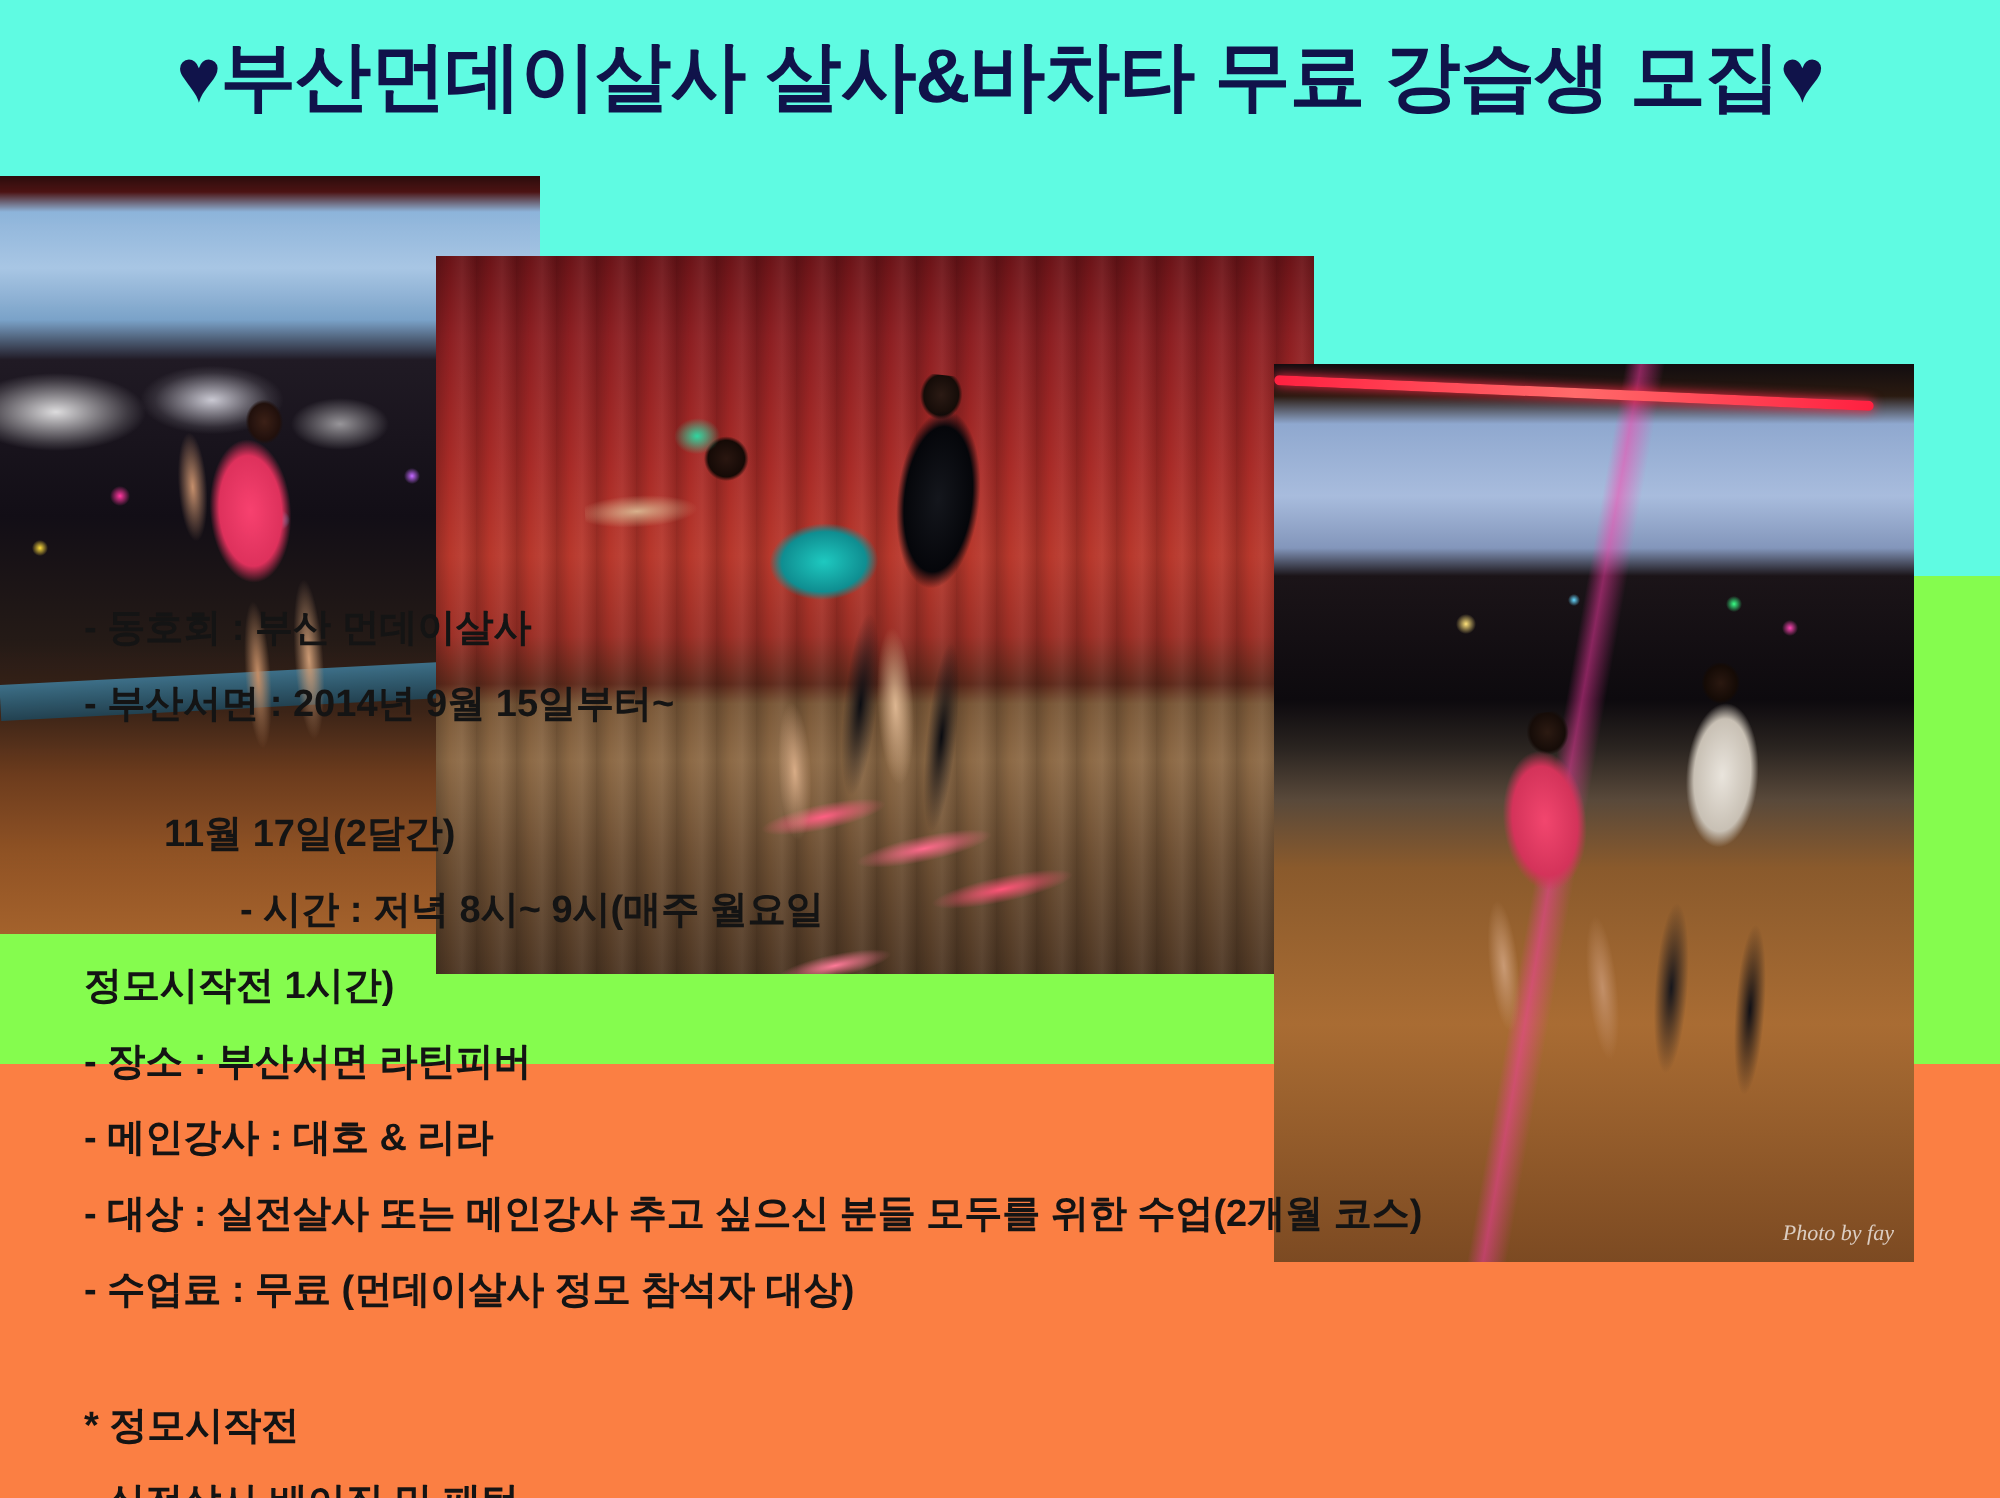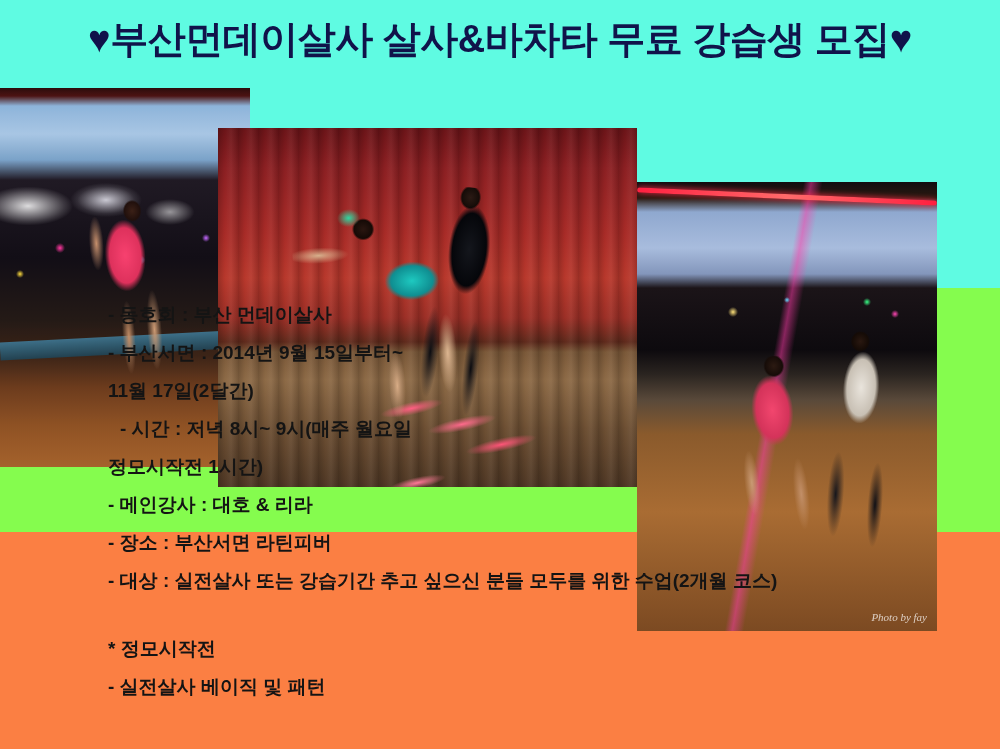--- a/index.html
+++ b/index.html
@@ -69,20 +69,21 @@
     letter-spacing: -0.5px;
     color: #10134A;
     white-space: nowrap;
     line-height: 58px;
   }
 
   
   .photo {
     position: absolute;
     overflow: hidden;
+    padding-left: 20px;
   }
 
   
   #photo-left {
     left: 0;
     top: 88px;
     width: 250px;
     height: 379px;
     background:
       radial-gradient(ellipse 60px 26px at 28px 118px, rgba(255,255,255,.85) 0%, rgba(255,255,255,.15) 60%, transparent 75%),
@@ -255,24 +256,24 @@
     top: 296px;
     width: 1000px;
   }
   .line {
     font-size: 19px;
     font-weight: bold;
     color: #141414;
     line-height: 38px;
     height: 38px;
     white-space: nowrap;
-    padding-left: 108px;
+    padding-left: 42px;
   }
   .line.indent-1  { padding-left: 120px; }
-  .line.indent-2  { padding-left: 108px; }
+  .line.indent-2  { padding-left: 82px; margin-top: 27px; }
   .line.indent-4  { }
   .line.spacer    { height: 30px; line-height: 30px; }
 </style>
 </head>
 <body>
 
 <div id="poster">
 
   <div class="band" id="band-turquoise"></div>
   <div class="band" id="band-green-right"></div>
@@ -299,22 +300,23 @@
     <div class="gent"></div>
     <div class="watermark">Photo by fay</div>
   </div>
 
   <div id="details">
     <div class="line">- 동호회 : 부산 먼데이살사</div>
     <div class="line">- 부산서면 : 2014년 9월 15일부터~</div>
     <div class="line indent-2">11월 17일(2달간)</div>
     <div class="line indent-1">- 시간 : 저녁 8시~ 9시(매주 월요일</div>
     <div class="line indent-4">정모시작전 1시간)</div>
+    <div class="line">- 장소 : 부산서면 라틴피버</div>
     <div class="line">- 메인강사 : 대호 &amp; 리라</div>
-    <div class="line">- 장소 : 부산서면 라틴피버</div>
-    <div class="line">- 대상 : 실전살사 또는 강습기간 추고 싶으신 분들 모두를 위한 수업(2개월 코스)</div>
+    <div class="line">- 대상 : 실전살사 또는 메인강사 추고 싶으신 분들 모두를 위한 수업(2개월 코스)</div>
+    <div class="line">- 수업료 : 무료 (먼데이살사 정모 참석자 대상)</div>
     <div class="line spacer"></div>
     <div class="line">* 정모시작전</div>
     <div class="line">- 실전살사 베이직 및 패턴</div>
 
   </div>
 
 </div>
 
 </body></html>

